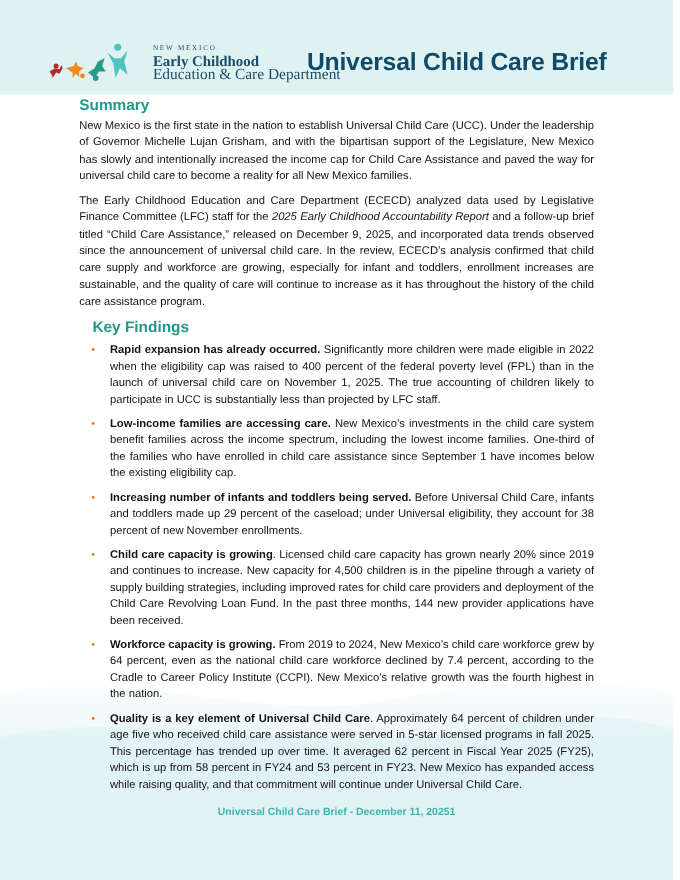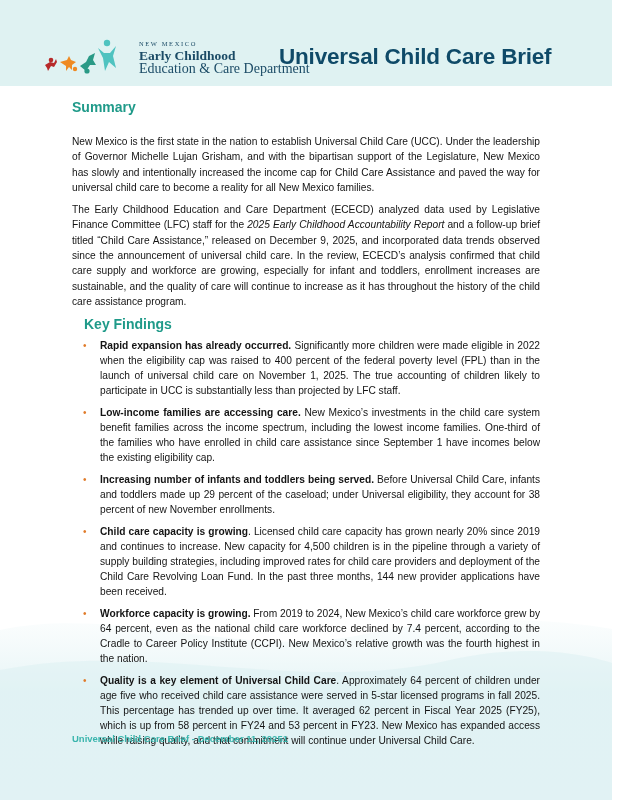--- a/index.html
+++ b/index.html
@@ -39,40 +39,40 @@
     .title {
       position: absolute; left: 279px; top: 44px;
       font-family: "Liberation Sans", sans-serif; font-weight: bold;
       font-size: 22.5px; color: #0f4a68; letter-spacing: -0.2px;
     }
     .content { position: relative; z-index: 1; padding-left: 72px; padding-right: 72px; }
     h2 {
       font-family: "Liberation Sans", sans-serif; font-weight: bold;
       color: #1f9a89; font-size: 14px; line-height: 18px;
     }
-    h2.summary { margin-top: 12px; }
+    h2.summary { margin-top: 0; }
     h2.findings { margin-top: 6px; padding-left: 12px; }
     p.body {
       font-size: 10.2px; line-height: 15.3px; text-align: justify;
-      color: #141414; margin-top: 18px;
+      color: #141414; margin-top: 3px;
     }
     p.body + p.body { margin-top: 7px; }
     ul.findings-list { list-style: none; margin-top: 5px; padding-left: 28px; }
     ul.findings-list li {
       position: relative; font-size: 10.2px; line-height: 15px;
       text-align: justify; color: #141414; margin-bottom: 7px;
     }
     ul.findings-list li .bullet {
       position: absolute; left: -17px; top: 0; color: #e07b2a; font-size: 10px;
     }
     ul.findings-list li b { font-weight: bold; }
     i { }
     .footer {
       position: absolute; z-index: 1; left: 72px; right: 72px; top: 733px;
-      display: flex; justify-content: flex-start;
+      display: flex; justify-content: center;
       font-size: 9.5px; font-weight: bold; color: #3ab5ad;
     }
   </style>
 </head>
 <body>
 
 <div class="page">
 
   <svg class="wave-bg" viewBox="0 0 618 200" preserveAspectRatio="none">
     <defs>

